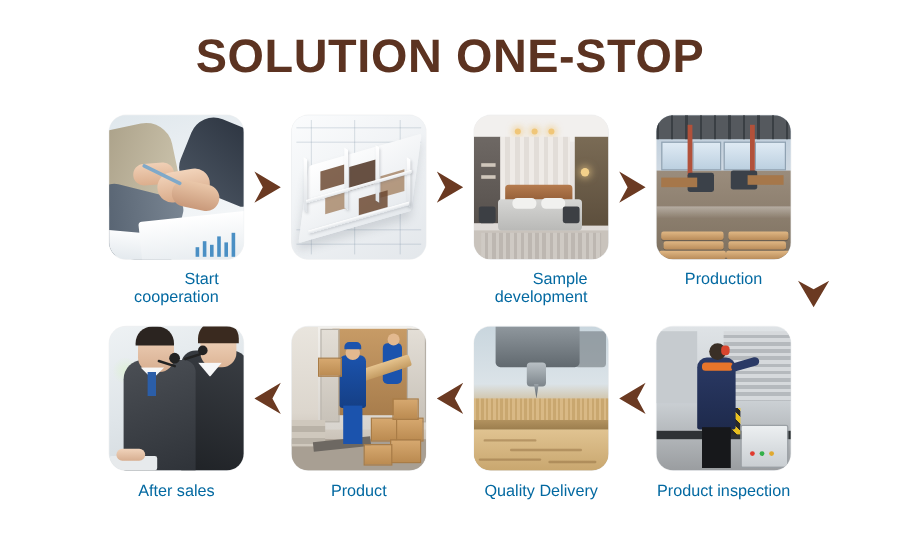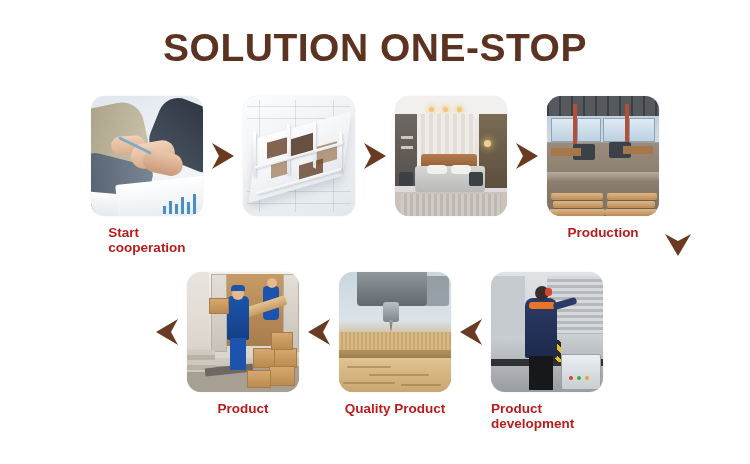--- a/index.html
+++ b/index.html
@@ -62,23 +62,23 @@
   }
   .thumb .scene {
     position: absolute;
     inset: 0;
   }
 
   .step-label {
     margin-top: 9px;
     font-size: 13.5px;
     line-height: 1.12;
-    color: #b91c1c;
-    text-align: left;
-    font-weight: bold;
+    color: #0369a1;
+    text-align: right;
+    font-weight: normal;
     white-space: pre-line;
   }
 
   
   .arrow-gap {
     width: 40px;
     height: 120px;
     display: flex;
     align-items: center;
     justify-content: center;
@@ -380,20 +380,22 @@
         <div class="floor"></div>
         <div class="rug"></div>
         <div class="headboard"></div>
         <div class="bed"></div>
         <div class="pillow" style="left:32px;"></div>
         <div class="pillow" style="left:56px;"></div>
         <div class="nightstand" style="left:4px;"></div>
         <div class="nightstand" style="right:24px;"></div>
       </div>
     </div>
+    <div class="step-label">Sample
+development</div>
   </div>
 
   <div class="arrow-gap">
     <svg width="26" height="28" viewBox="0 0 26 28">
       <path d="M2 1 L24 14 L2 27 L9 14 Z" fill="#6B3A22"></path>
     </svg>
   </div>
 
   <div class="step">
     <div class="thumb">
@@ -423,20 +425,43 @@
 </div>
 
 <div class="arrow-down-wrap">
   <svg width="28" height="26" viewBox="0 0 28 26">
     <path d="M1 2 L14 24 L27 2 L14 9 Z" fill="#6B3A22"></path>
   </svg>
 </div>
 
 <div id="flow-row-2" class="flow-row">
 
+  <div class="step">
+    <div class="thumb">
+      <div class="scene sc-aftersales">
+        <div class="glow"></div>
+        <div class="suit-b"></div>
+        <div class="head-b"></div>
+        <div class="hair-b"></div>
+        <div class="collar-b"></div>
+        <div class="suit-a"></div>
+        <div class="head-a"></div>
+        <div class="hair-a"></div>
+        <div class="collar"></div>
+        <div class="tie"></div>
+        <div class="headset" style="left:50px; top:22px; width:9px; height:9px;"></div>
+        <div class="mic" style="left:40px; top:30px; transform: rotate(18deg);"></div>
+        <div class="headset" style="right:30px; top:16px; width:8px; height:8px;"></div>
+        <div class="mic" style="right:34px; top:24px; transform: rotate(-18deg);"></div>
+        <div class="laptop"></div>
+        <div class="hand"></div>
+      </div>
+    </div>
+    <div class="step-label">After sales</div>
+  </div>
 
   <div class="arrow-gap">
     <svg width="26" height="28" viewBox="0 0 26 28">
       <path d="M24 1 L2 14 L24 27 L17 14 Z" fill="#6B3A22"></path>
     </svg>
   </div>
 
   <div class="step">
     <div class="thumb">
       <div class="scene sc-delivery">
@@ -480,21 +505,21 @@
         <div class="bit"></div>
         <div class="board-top"></div>
         <div class="board-edge"></div>
         <div class="board-face"></div>
         <div class="grain" style="left:8px;  top:94px;  width:44px;"></div>
         <div class="grain" style="left:30px; top:102px; width:60px;"></div>
         <div class="grain" style="left:4px;  top:110px; width:52px;"></div>
         <div class="grain" style="left:62px; top:112px; width:40px;"></div>
       </div>
     </div>
-    <div class="step-label">Quality Product</div>
+    <div class="step-label">Quality Delivery</div>
   </div>
 
   <div class="arrow-gap">
     <svg width="26" height="28" viewBox="0 0 26 28">
       <path d="M24 1 L2 14 L24 27 L17 14 Z" fill="#6B3A22"></path>
     </svg>
   </div>
 
   <div class="step">
     <div class="thumb">
@@ -508,15 +533,15 @@
         <div class="person-head"></div>
         <div class="earmuff"></div>
         <div class="arm"></div>
         <div class="legs"></div>
         <div class="panelbox"></div>
         <div class="led" style="right:30px; bottom:12px; background:#e03b2f;"></div>
         <div class="led" style="right:22px; bottom:12px; background:#33b04a;"></div>
         <div class="led" style="right:14px; bottom:12px; background:#e0a92f;"></div>
       </div>
     </div>
-    <div class="step-label">Product development</div>
+    <div class="step-label">Product inspection</div>
   </div>
 </div>
 
 </body></html>

